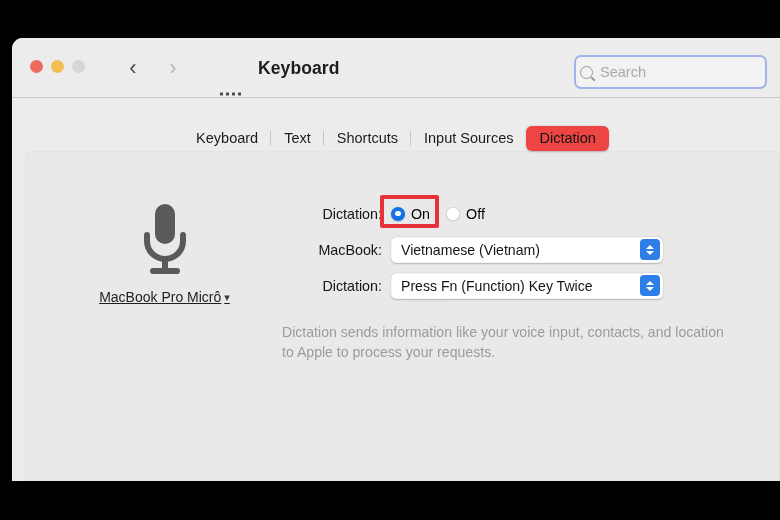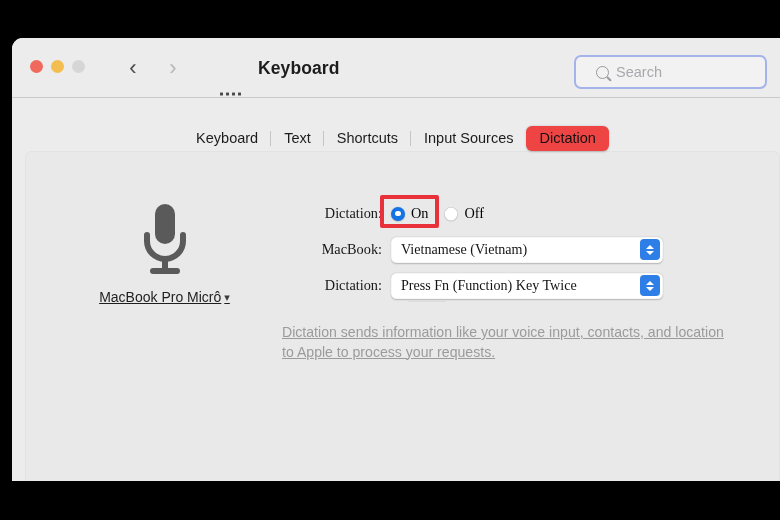--- a/index.html
+++ b/index.html
@@ -100,21 +100,21 @@
     position: absolute;
     right: 13px;
     top: 17px;
     width: 193px;
     height: 34px;
     background: #f2f2f3;
     border: 2.5px solid #a4b4ea;
     border-radius: 7px;
     display: flex;
     align-items: center;
-    padding-left: 20px;
+    padding-left: 4px;
   }
   .search-icon {
     width: 13px; height: 13px;
     border: 1.7px solid #9a9a9e;
     border-radius: 50%;
     position: relative;
     flex: none;
     margin-right: 7px;
   }
   .search-icon::after {
@@ -222,21 +222,20 @@
     max-width: 455px;
   }
 
   .rows { margin-top: 16px; }
 
   .row {
     display: flex;
     align-items: center;
     height: 29px;
     margin-bottom: 7px;
-    font-family: Liberation Serif, serif;
   }
   .row-label {
     width: 123px;
     text-align: right;
     padding-right: 9px;
     font-size: 14.3px;
     color: #161616;
     flex: none;
   }
 
@@ -337,21 +336,20 @@
   }
 
   .footnote {
     position: absolute;
     left: 14px;
     top: 140px;
     width: 455px;
     font-size: 14.1px;
     line-height: 19.5px;
     color: #9b9b9b;
-    text-decoration: underline;
   }
 </style>
 </head>
 <body>
 
 <div id="screen">
 
   <div class="window">
 
     <div class="toolbar">

